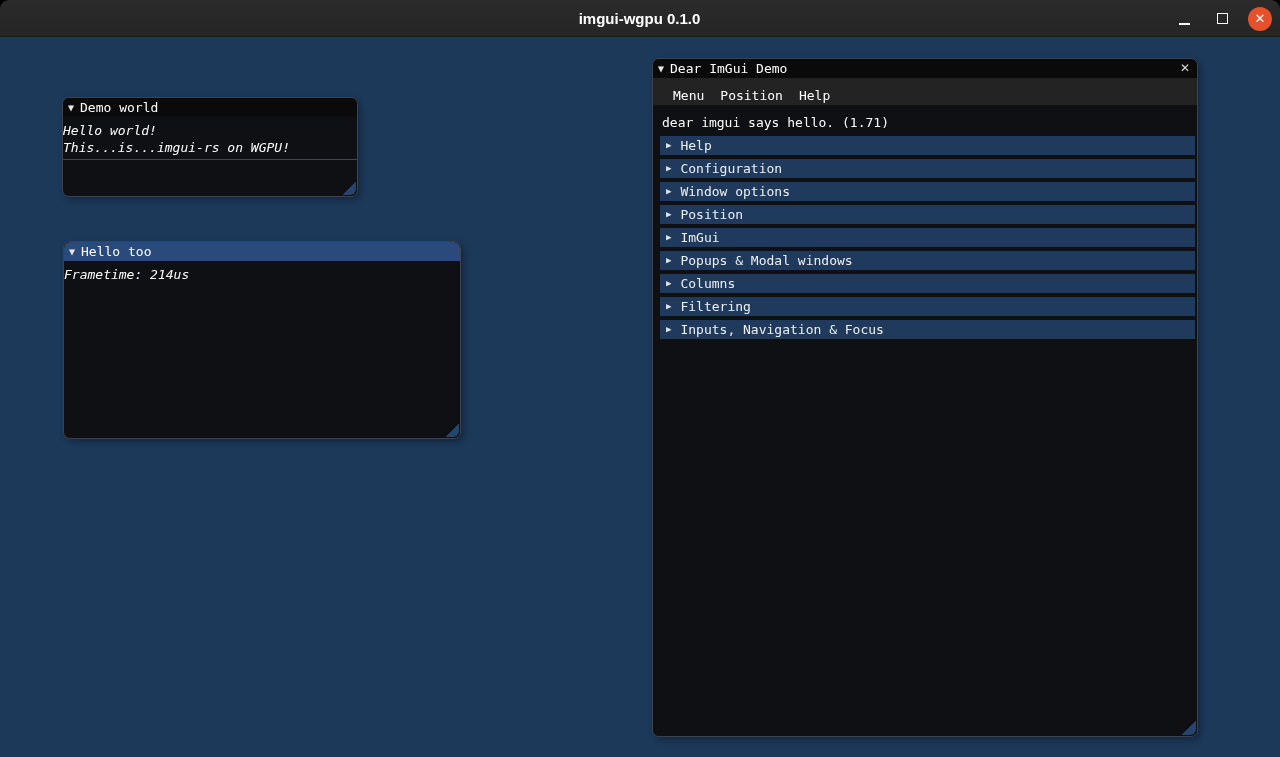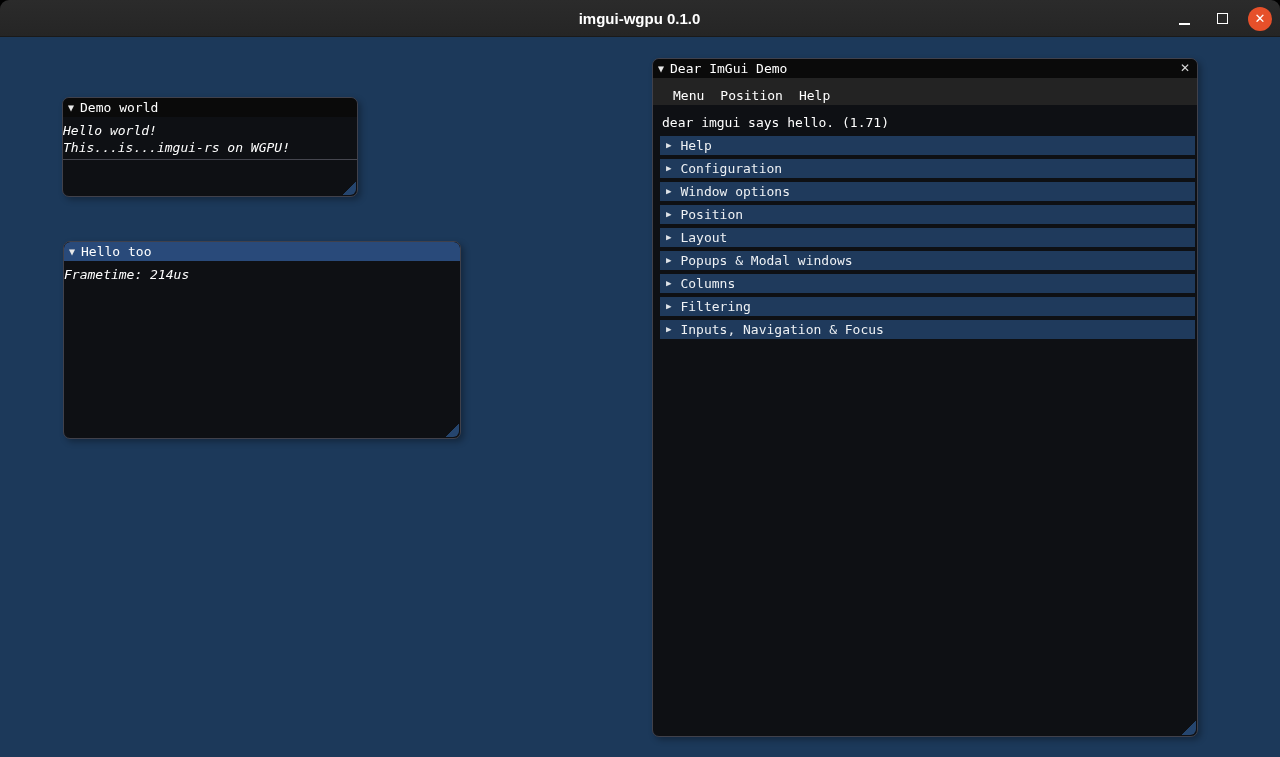--- a/index.html
+++ b/index.html
@@ -198,21 +198,21 @@
         <div class="collapsing-header">
           <span class="tri">▶</span>
           <span>Window options</span>
         </div>
         <div class="collapsing-header">
           <span class="tri">▶</span>
           <span>Position</span>
         </div>
         <div class="collapsing-header">
           <span class="tri">▶</span>
-          <span>Layout</span>
+          <span>ImGui</span>
         </div>
         <div class="collapsing-header">
           <span class="tri">▶</span>
           <span>Popups &amp; Modal windows</span>
         </div>
         <div class="collapsing-header">
           <span class="tri">▶</span>
           <span>Columns</span>
         </div>
         <div class="collapsing-header">

